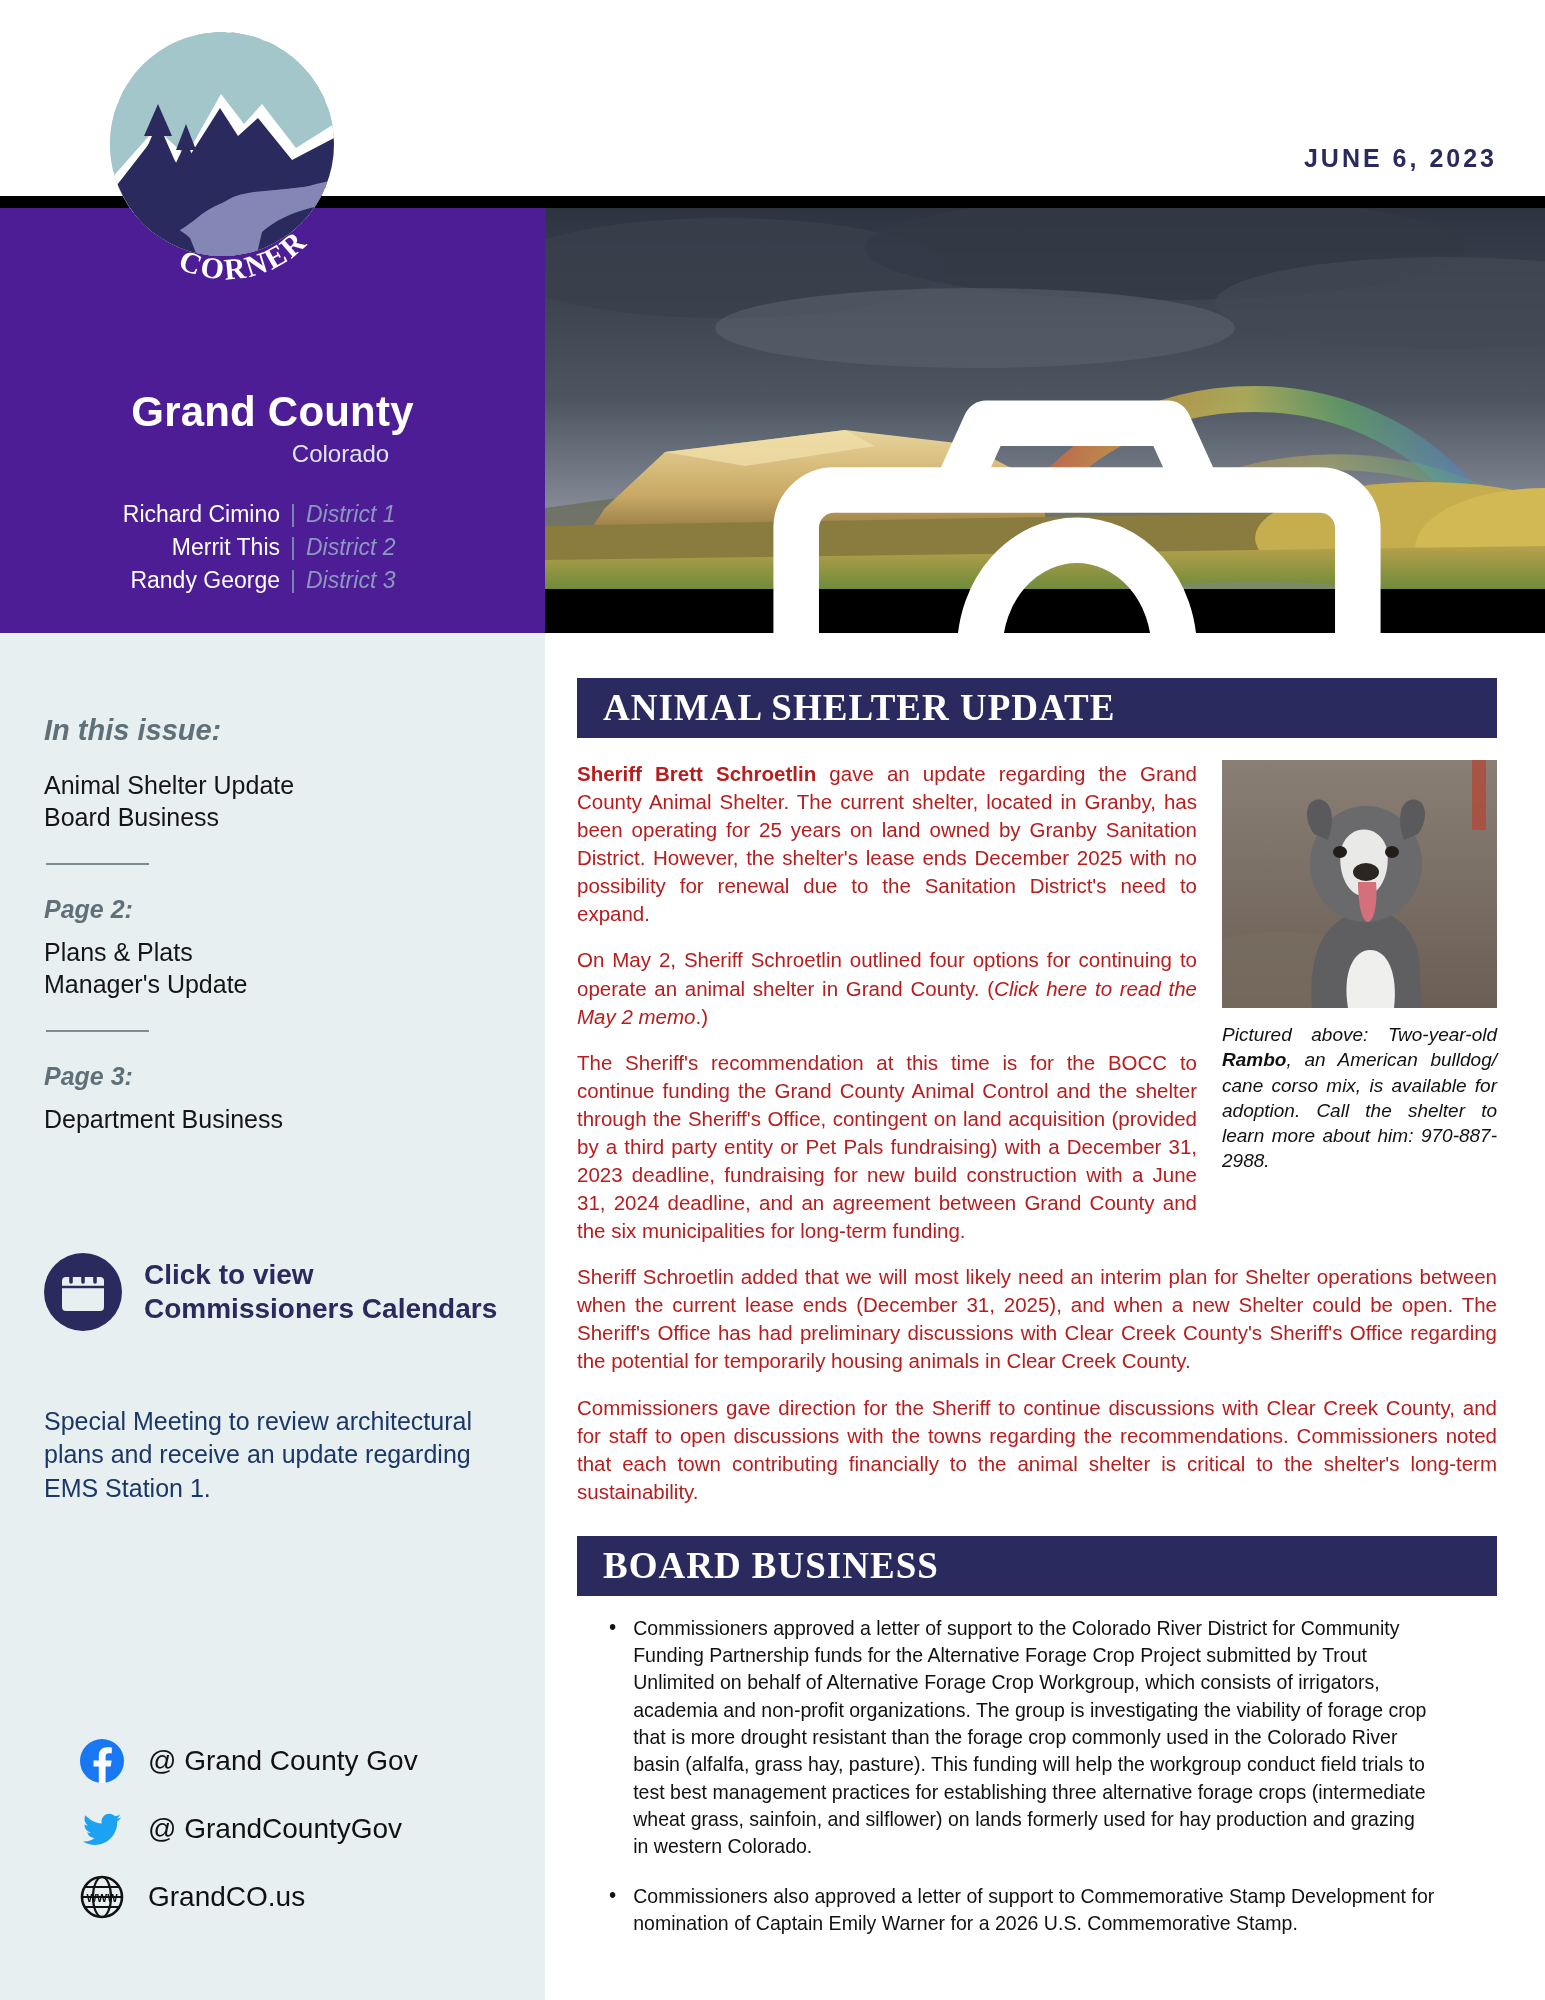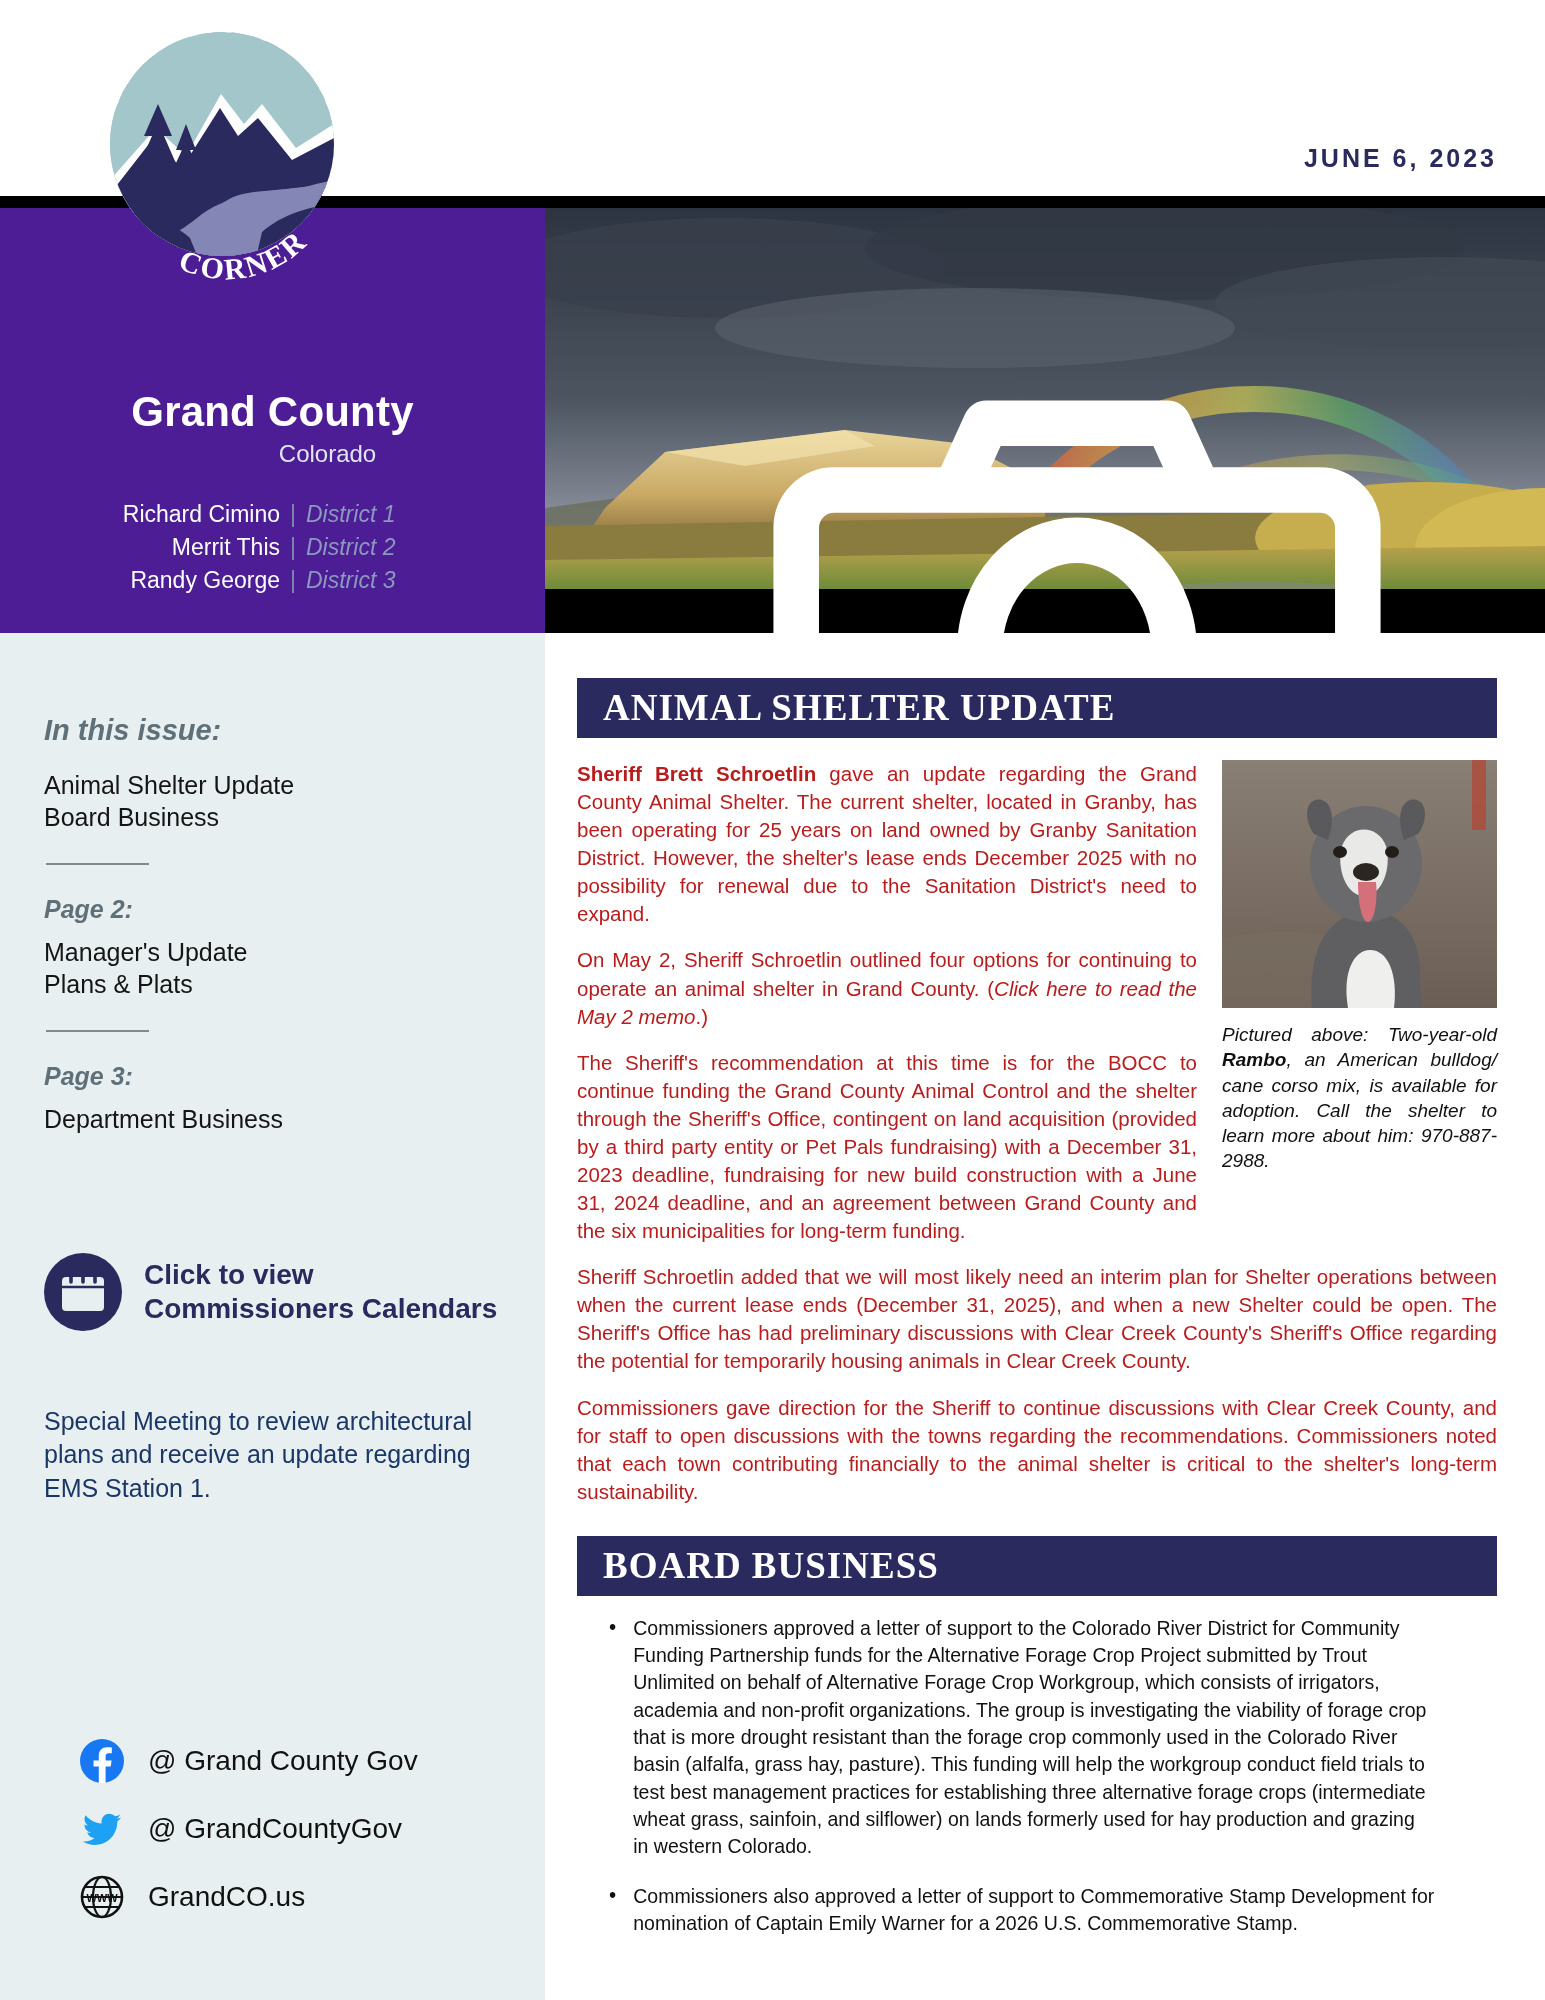--- a/index.html
+++ b/index.html
@@ -33,21 +33,21 @@
     position: absolute; top: 208px; left: 0; width: 545px; height: 425px;
     background: #4c1d95;
   }
   .county-name {
     position: absolute; top: 180px; left: 0; width: 545px;
     text-align: center;
     color: #ffffff; font-size: 42px; font-weight: 700;
     letter-spacing: 0.2px;
   }
   .county-state {
-    position: absolute; top: 232px; left: 0; width: 655px;
+    position: absolute; top: 232px; left: 13px; width: 655px;
     text-align: center;
     color: #dfe6f0; font-size: 24px; font-weight: 400;
   }
   .commissioners {
     position: absolute; top: 293px; left: 0; width: 532px;
     padding-right: 121px;
   }
   .comm-row {
     display: flex; justify-content: flex-end; align-items: baseline;
     margin-bottom: 6px;
@@ -323,22 +323,22 @@
 
     <div class="toc-list">
       <div class="toc-item">Animal Shelter Update</div>
       <div class="toc-item">Board Business</div>
     </div>
 
     <div class="toc-divider"></div>
 
     <div class="toc-page-label">Page 2:</div>
     <div class="toc-list" style="margin-top:0">
+      <div class="toc-item">Plans &amp; Plats</div>
       <div class="toc-item">Manager's Update</div>
-      <div class="toc-item">Plans &amp; Plats</div>
     </div>
 
     <div class="toc-divider"></div>
 
     <div class="toc-page-label">Page 3:</div>
     <div class="toc-list" style="margin-top:0">
       <div class="toc-item">Department Business</div>
     </div>
 
     <div class="cal-cta">

